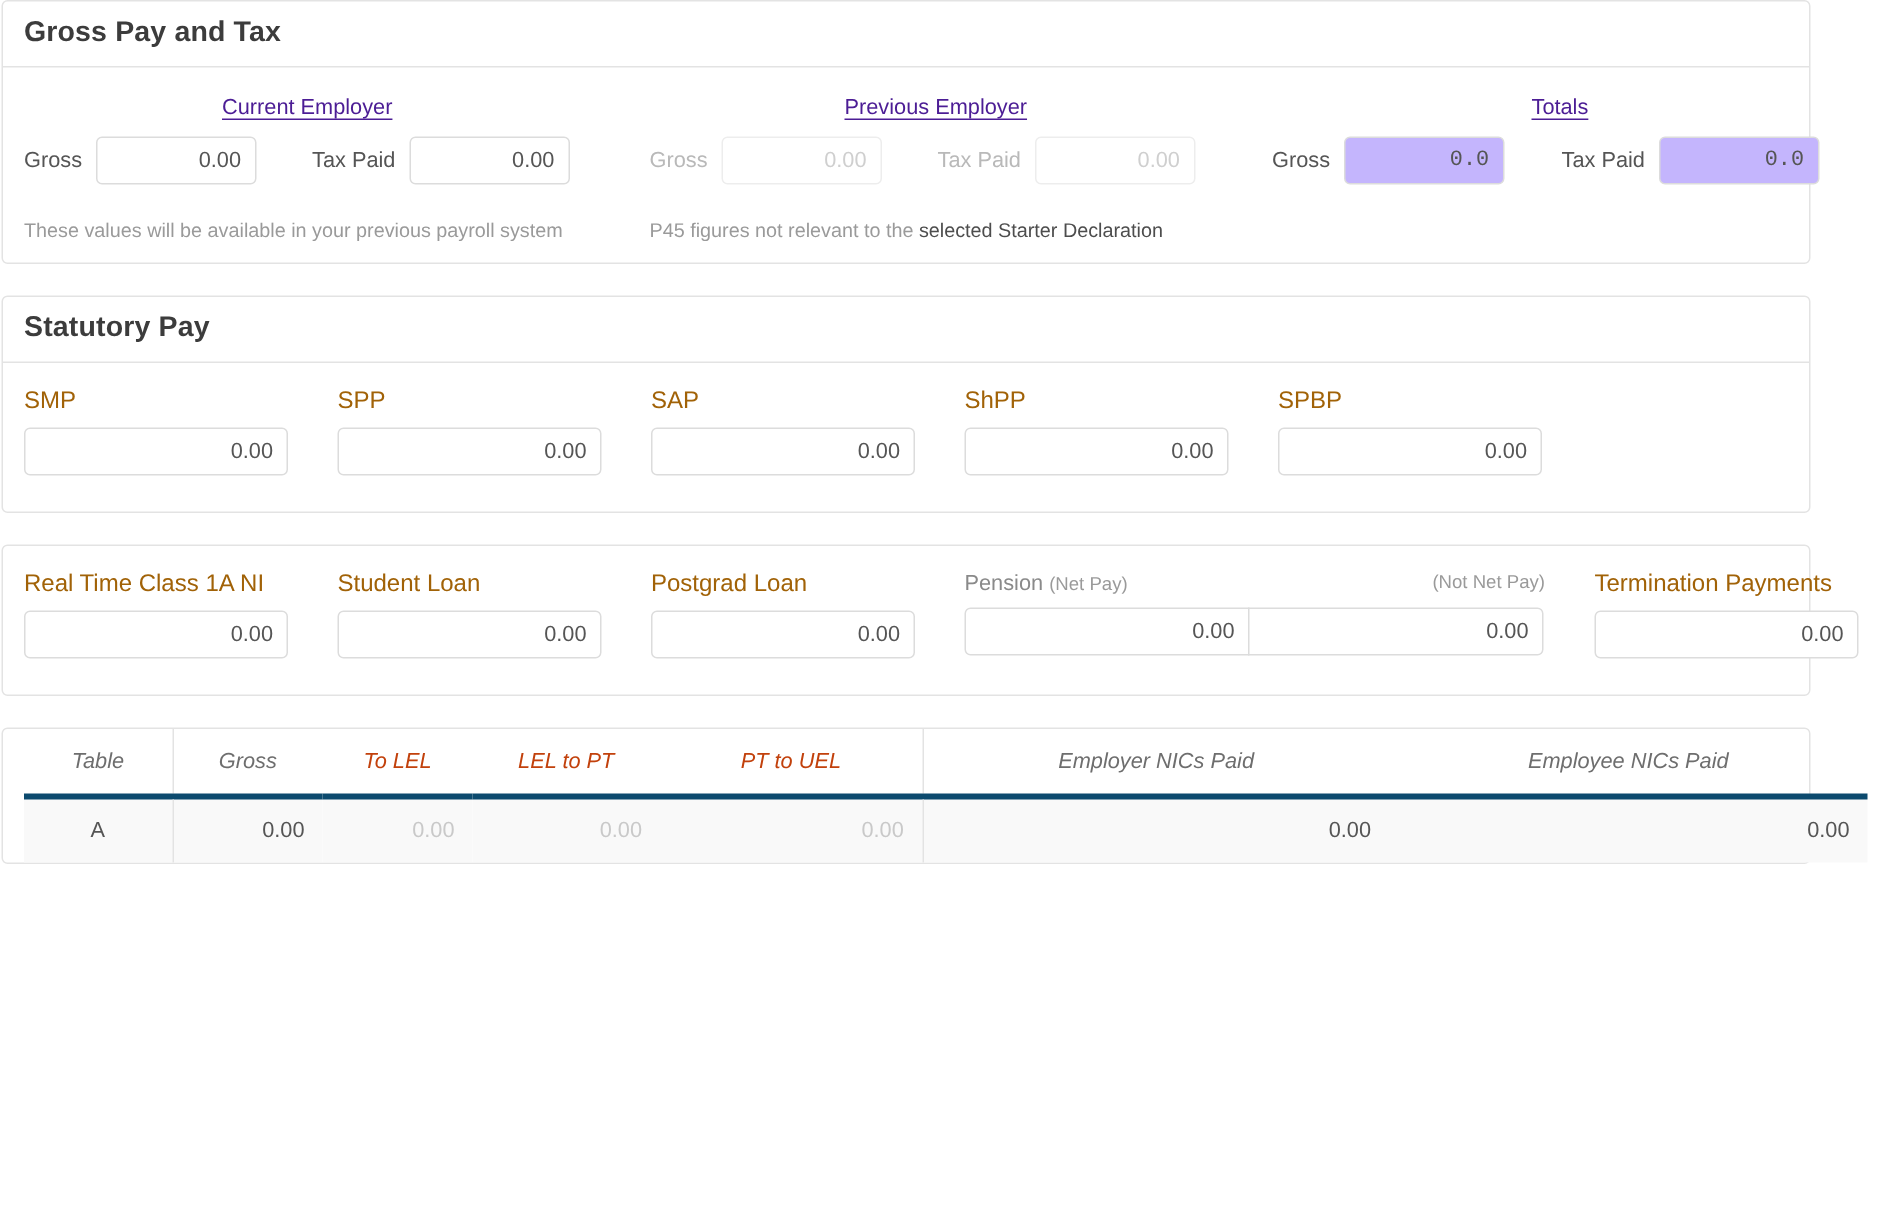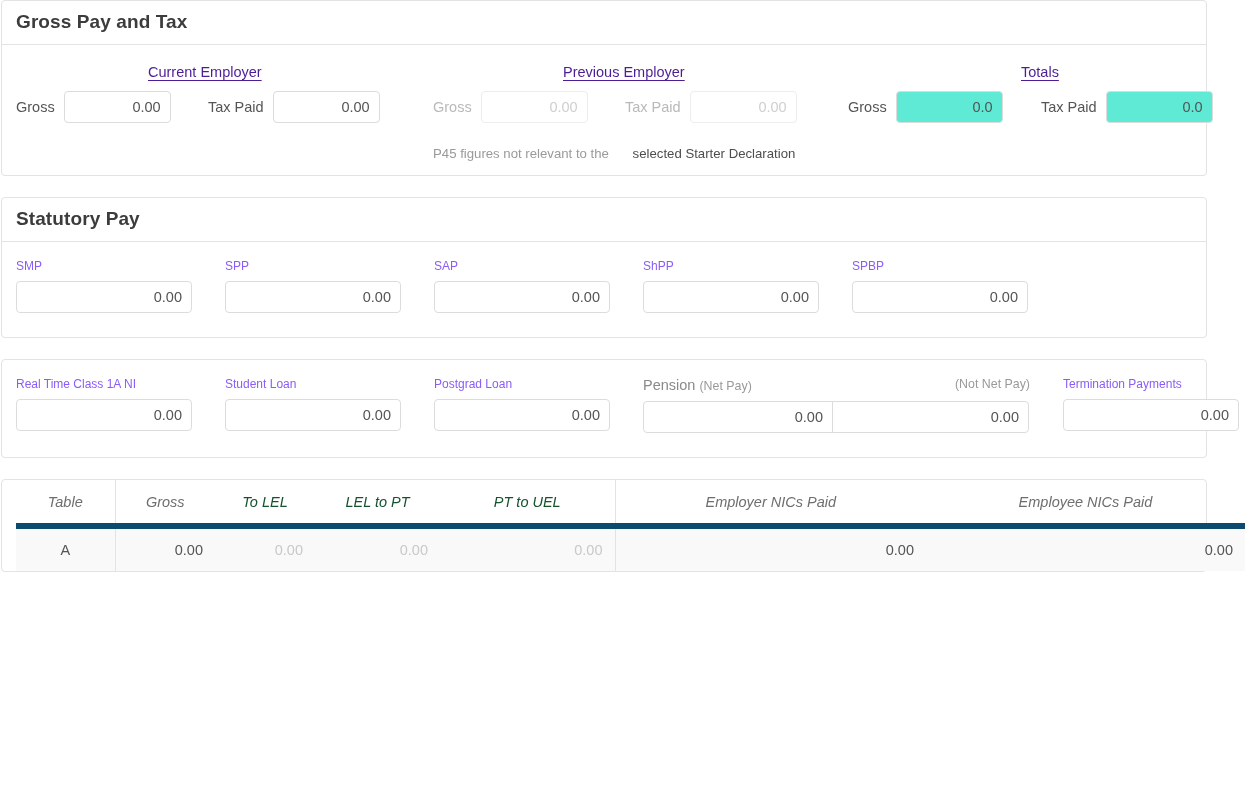--- a/index.html
+++ b/index.html
@@ -64,61 +64,62 @@
 
   .helper {
     position: absolute;
     top: 101px;
     font-size: 13.2px;
     color: #9a9a9a;
     white-space: nowrap;
   }
   .helper.h1 { left: 14px; }
   .helper.h2 { left: 431px; }
-  .helper strong { color: #4d4d4d; font-weight: normal; margin-left: 20px; }
+  .helper strong { color: #4d4d4d; font-weight: normal; }
 
   
   input.box {
     height: 32px;
     border: 1px solid #dcdcdc;
     border-radius: 4px;
     background: #fff;
     text-align: right;
     padding: 0 9px;
     font-family: "Liberation Sans", sans-serif;
     font-size: 14.5px;
     color: #555;
     outline: none;
   }
   input.box::placeholder { color: #cfcfcf; }
   input.box.disabled {
-    background: #5eead4;
+    background: #c4b5fd;
     border-color: #dcdcdc;
     color: #555;
+    font-family: Liberation Mono, monospace;
   }
   input.box.ghost {
     border-color: #ededed;
     color: #cfcfcf;
   }
 
   .w107 { width: 107px; }
 
   
   .field-row {
     display: flex;
     gap: 33px;
     padding: 17px 0 24px 0;
   }
   .field {
     display: flex;
     flex-direction: column;
   }
   .field .flabel {
-    font-size: 12px;
-    color: #8b5cf6;
+    font-size: 16px;
+    color: #a16207;
     margin-bottom: 8px;
     white-space: nowrap;
   }
   .field input.box { width: 176px; }
 
   
   .pension {
     display: flex;
     flex-direction: column;
   }
@@ -156,23 +157,23 @@
     border-collapse: collapse;
     table-layout: fixed;
   }
   table.nic th {
     font-size: 14.5px;
     font-weight: normal;
     font-style: italic;
     color: #6e6e6e;
     padding: 14px 12px 13px 12px;
     text-align: center;
-    border-bottom: 6px solid #0c4a6e;
-  }
-  table.nic th.dim { color: #14532d; }
+    border-bottom: 4px solid #0c4a6e;
+  }
+  table.nic th.dim { color: #c2410c; }
   table.nic th.sep-r { border-right: 1px solid #e3e3e3; }
   table.nic td {
     font-size: 14.5px;
     color: #555;
     padding: 13px 12px;
     text-align: center;
     background: #f9f9f9;
   }
   table.nic td.dim { color: #c9c9c9; }
   table.nic td.sep-r { border-right: 1px solid #e3e3e3; }
@@ -214,20 +215,21 @@
 
       <div class="inline-field" style="left:846px;">
         <span class="lbl">Gross</span>
         <input class="box w107 disabled" type="text" readonly="" value="0.0" style="">
       </div>
       <div class="inline-field" style="left:1039px;">
         <span class="lbl">Tax Paid</span>
         <input class="box w107 disabled" type="text" readonly="" value="0.0" style="">
       </div>
 
+      <div class="helper h1">These values will be available in your previous payroll system</div>
       <div class="helper h2"><span>P45 figures not relevant to the </span><strong>selected Starter Declaration</strong></div>
     </div>
   </div>
 
   <div class="card">
     <div class="card-header">
       <div class="card-title">Statutory Pay</div>
     </div>
     <div class="card-body">
       <div class="field-row">

